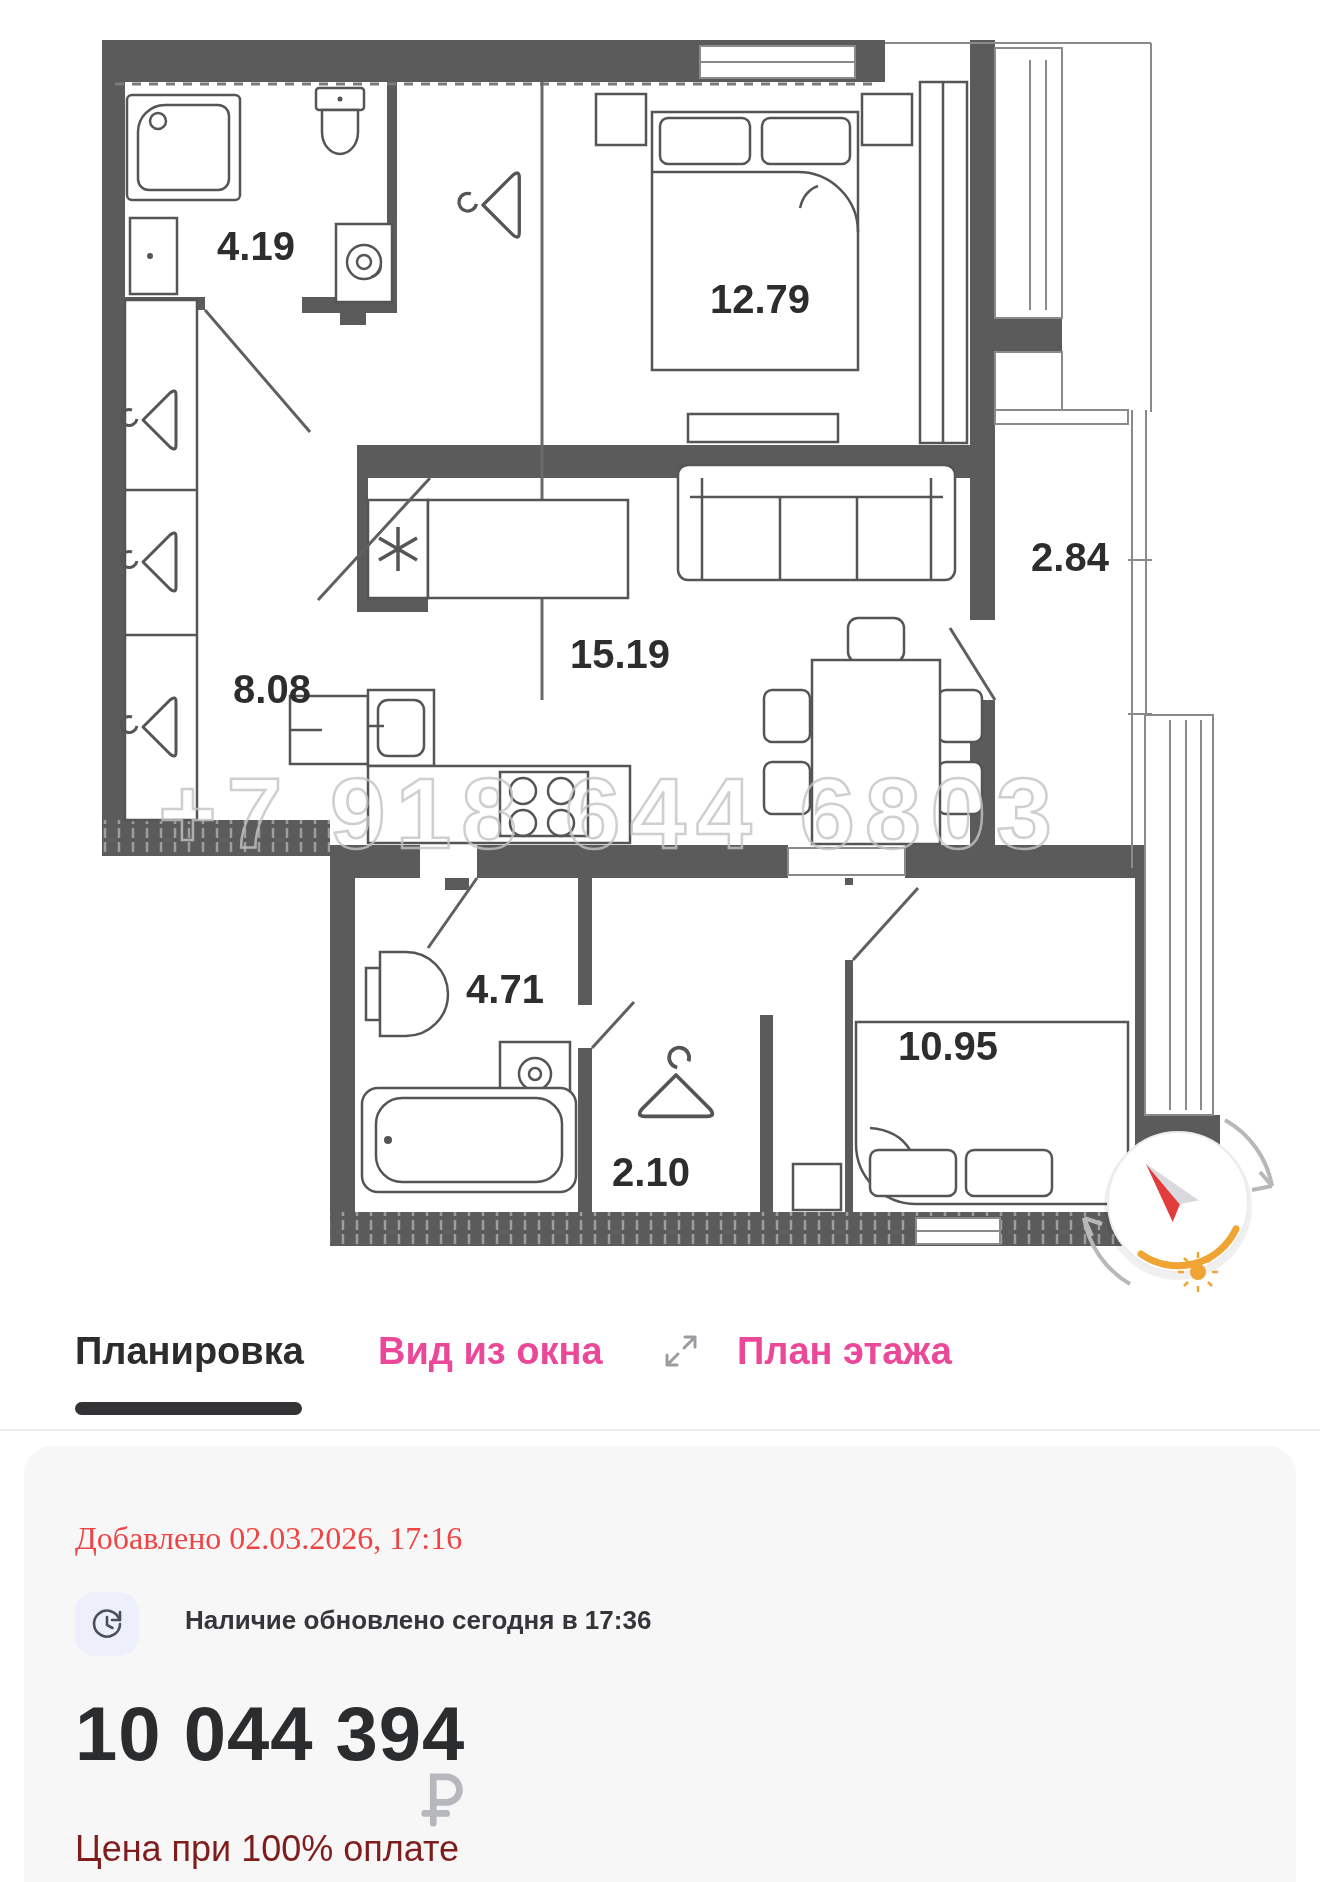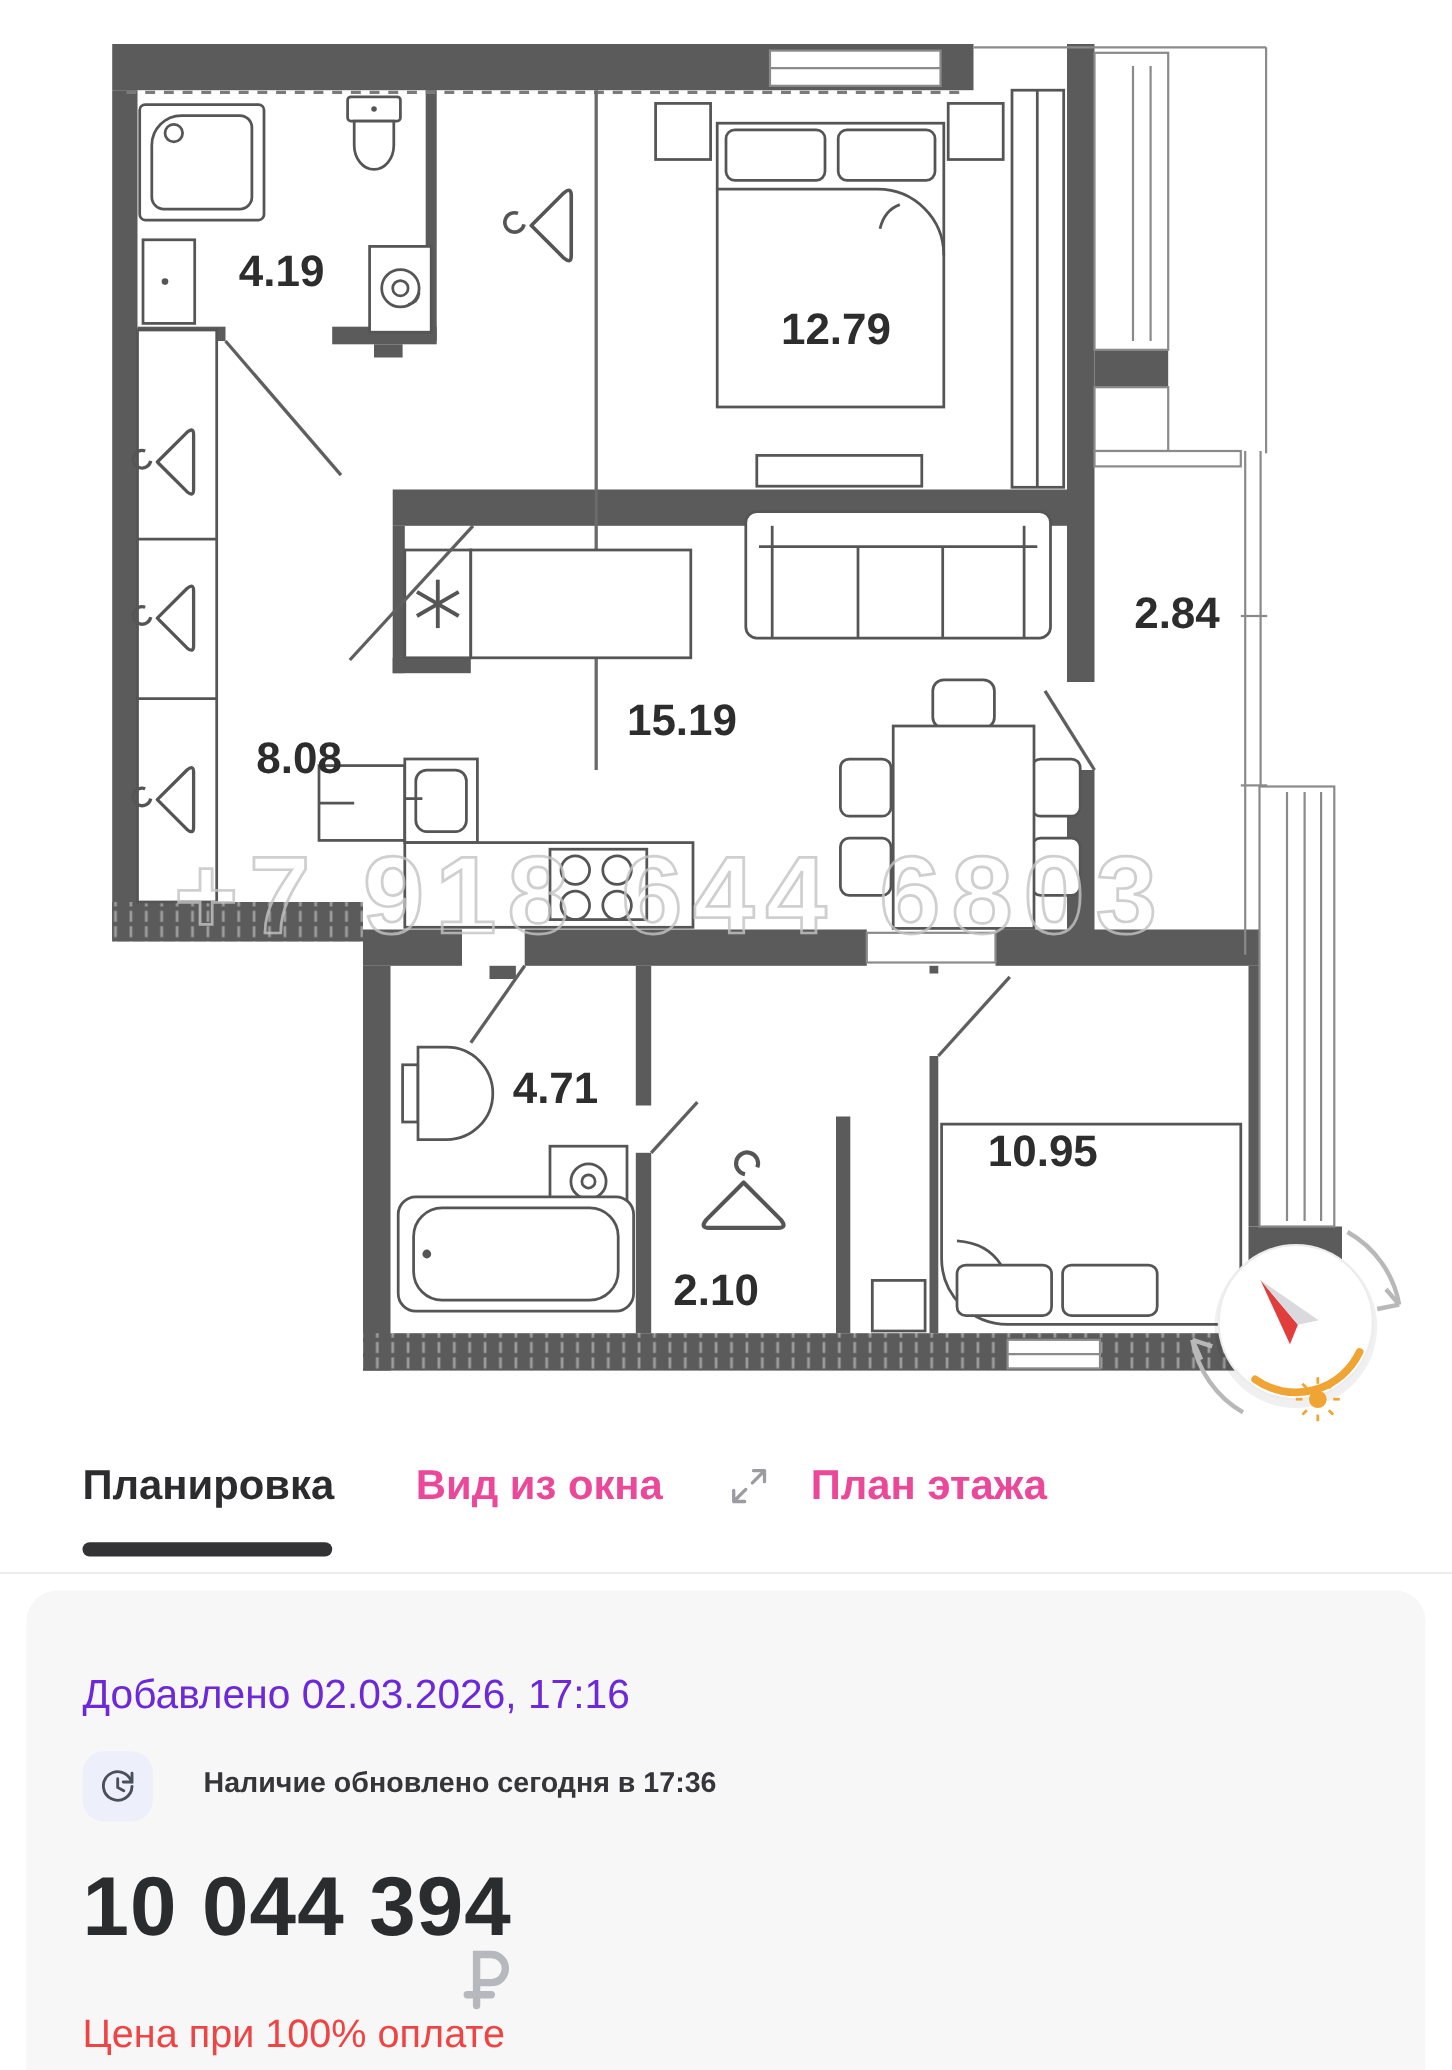--- a/index.html
+++ b/index.html
@@ -22,29 +22,29 @@
   .tabs{position:absolute;left:0;top:1316px;width:1320px;height:112px;background:#fff;}
   .tab{position:absolute;top:14px;font-size:38px;font-weight:700;white-space:nowrap;cursor:pointer;}
   .tab.active{color:#2c2c2e;}
   .tab.inactive{color:#ec4899;}
   .tab-underline{position:absolute;left:75px;top:86px;width:227px;height:13px;border-radius:7px;background:#333335;}
   .tabs-divider{position:absolute;left:0;top:113px;width:1320px;height:2px;background:#ededef;}
   .expand-ic{position:absolute;left:662px;top:16px;width:38px;height:38px;cursor:pointer;}
   
   .card{position:absolute;left:24px;right:24px;top:1446px;bottom:0;
         background:#f7f7f8;border-radius:28px 28px 0 0;}
-  .added{position:absolute;left:51px;top:74px;font-size:37px;color:#6d28d9;}
+  .added{position:absolute;left:51px;top:74px;font-size:32px;color:#ef4444;font-family:Liberation Serif, serif;}
   .avail-row{position:absolute;left:51px;top:146px;height:64px;}
   .icon-pill{position:absolute;left:0;top:0;width:64px;height:64px;border-radius:20px;
              background:#edeffa;display:flex;align-items:center;justify-content:center;}
   .avail-text{position:absolute;left:110px;top:13px;font-size:26px;font-weight:600;color:#36363a;white-space:nowrap;}
   .price-row{position:absolute;left:51px;top:250px;display:flex;align-items:flex-end;flex-direction:column;}
   .price{font-size:76px;font-weight:800;color:#2b2c2e;letter-spacing:1px;line-height:1;}
   .rub{margin-left:18px;margin-bottom:2px;}
-  .price-note{position:absolute;left:51px;top:382px;font-size:36px;color:#ef4444;}
+  .price-note{position:absolute;left:51px;top:382px;font-size:36px;color:#7f1d1d;}
 </style>
 </head>
 <body>
 
 <div class="plan-wrap">
 <svg width="1320" height="1320" viewBox="0 0 1320 1320" xmlns="http://www.w3.org/2000/svg">
   <defs>
     <pattern id="hatch" width="14" height="14" patternUnits="userSpaceOnUse">
       <rect width="14" height="14" fill="#5b5b5b"></rect>
       <line x1="7" y1="2" x2="7" y2="12" stroke="#ffffff" stroke-width="2.5" opacity="0.4"></line>

